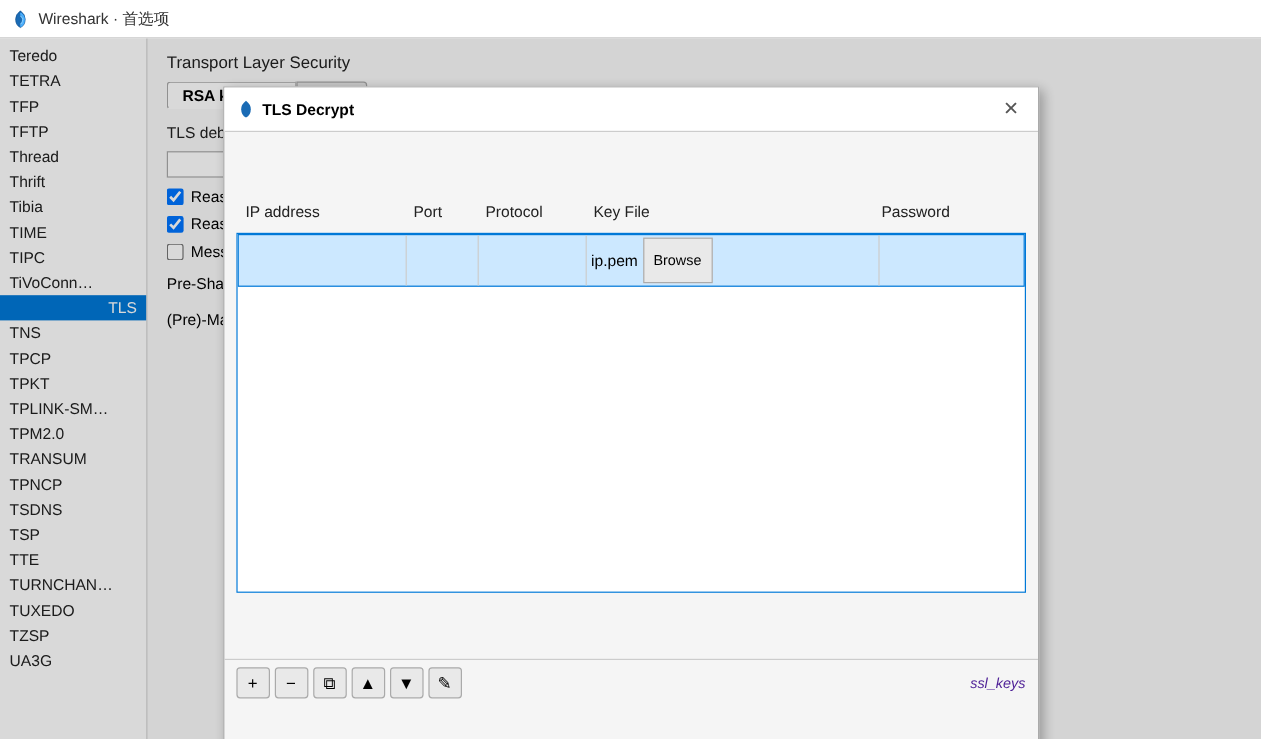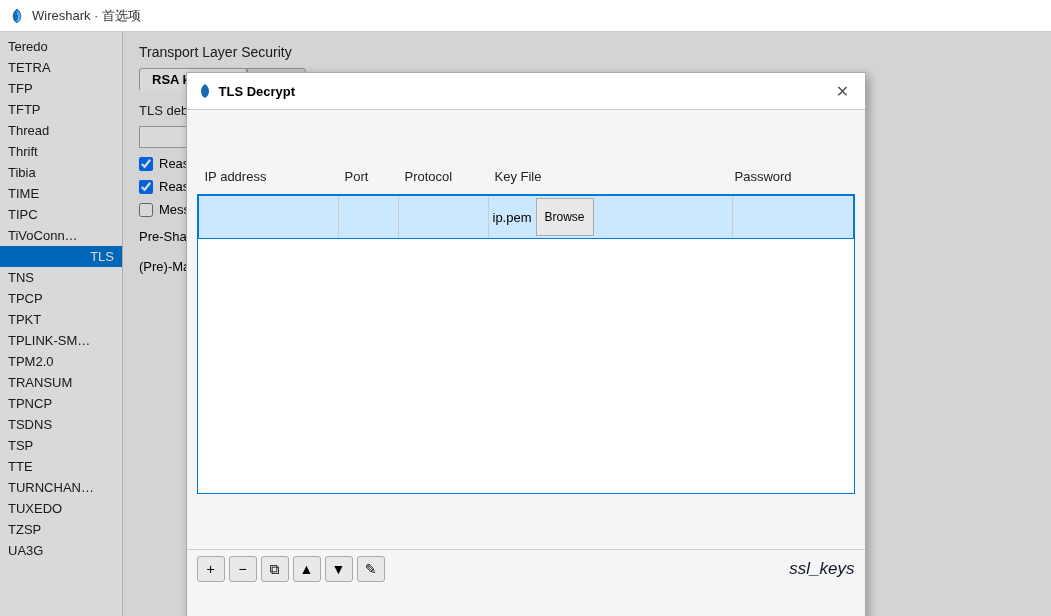--- a/index.html
+++ b/index.html
@@ -240,22 +240,22 @@
       background: #e9e9e9;
       cursor: pointer;
       font-size: 14px;
       display: flex;
       align-items: center;
       justify-content: center;
       border-radius: 3px;
     }
     .toolbar-spacer { flex: 1; }
     .ssl-keys-label {
-      font-size: 17px;
-      color: #0f172a;
+      font-size: 12px;
+      color: #4c1d95;
       font-style: italic;
     }
 
     
     .dialog-actions {
       display: flex;
       justify-content: center;
       gap: 8px;
       padding: 8px 10px 10px;
     }

